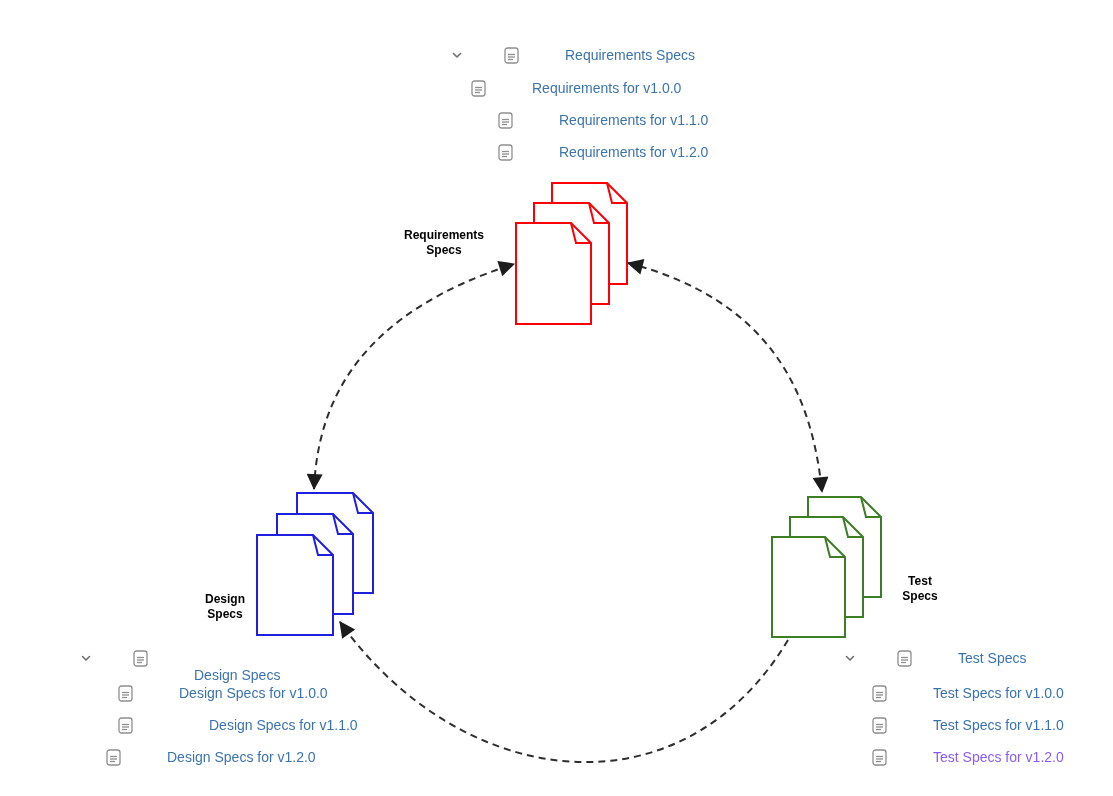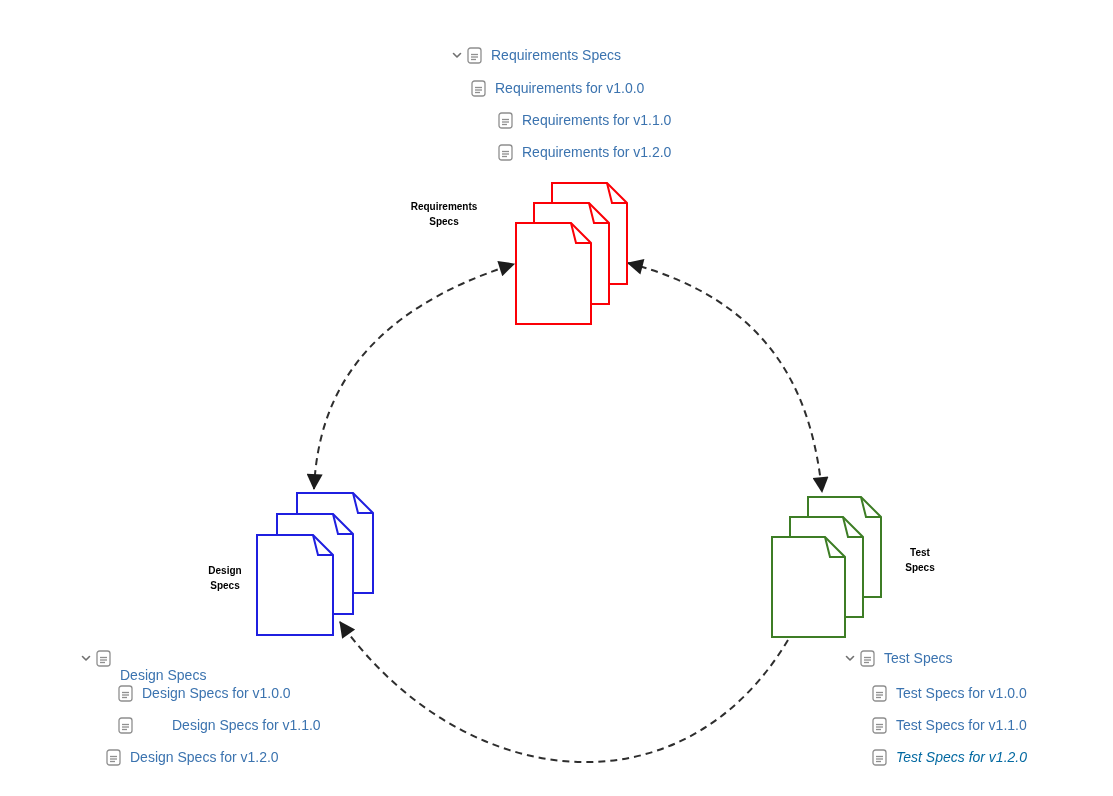--- a/index.html
+++ b/index.html
@@ -2,28 +2,28 @@
 <html><head>
 <meta charset="utf-8">
 <style>
   html,body{margin:0;padding:0;}
   body{
     width:1113px;height:796px;position:relative;overflow:hidden;
     background:#ffffff;font-family:"Liberation Sans",sans-serif;
   }
   .tree-row{
     position:absolute;display:flex;align-items:center;height:22px;
-    font-size:14px;white-space:nowrap;
+    font-size:14px;white-space:nowrap;gap:37px;
   }
   .tree-row .chev{width:10px;height:7px;margin-right:5px;flex:0 0 auto;cursor:pointer;}
   .tree-row .page-ic{width:15px;height:17px;margin-right:9px;flex:0 0 auto;}
   .link{text-decoration:none;cursor:pointer;}
   .stack-label{
-    position:absolute;font-size:10px;font-weight:bold;color:#000;
-    text-align:center;line-height:15px;white-space:nowrap;
+    position:absolute;font-size:12px;font-weight:bold;color:#000;
+    text-align:center;line-height:15px;white-space:nowrap;margin-top:29px;
   }
   svg.canvas{position:absolute;left:0;top:0;}
 </style>
 </head>
 <body>
 
 <svg class="canvas" width="1113" height="796" viewBox="0 0 1113 796">
   <defs>
     <marker id="ah" viewBox="0 0 10 10" refX="9.3" refY="5" markerWidth="10.5" markerHeight="8" orient="auto-start-reverse">
       <path d="M0,0 L10,5 L0,10 Z" fill="#1c1c1c"></path>
@@ -211,14 +211,14 @@
 </div>
 <div class="tree-row" style="left:872px;top:746px;">
   <svg class="page-ic" viewBox="0 0 15 17">
     <g fill="none" stroke-width="1.3" stroke="#8f8f8f">
       <rect x="1" y="1" width="13" height="15" rx="2.5"></rect>
       <line x1="4" y1="7.5" x2="11" y2="7.5"></line>
         <line x1="4" y1="10" x2="11" y2="10"></line>
         <line x1="4" y1="12.5" x2="9" y2="12.5"></line>
     </g>
   </svg>
-  <a class="link" style="color: #0369a1; font-style: italic;">Test Specs for v1.2.0</a>
+  <a class="link" style="color: #8b5cf6;">Test Specs for v1.2.0</a>
 </div>
 
 </body></html>

